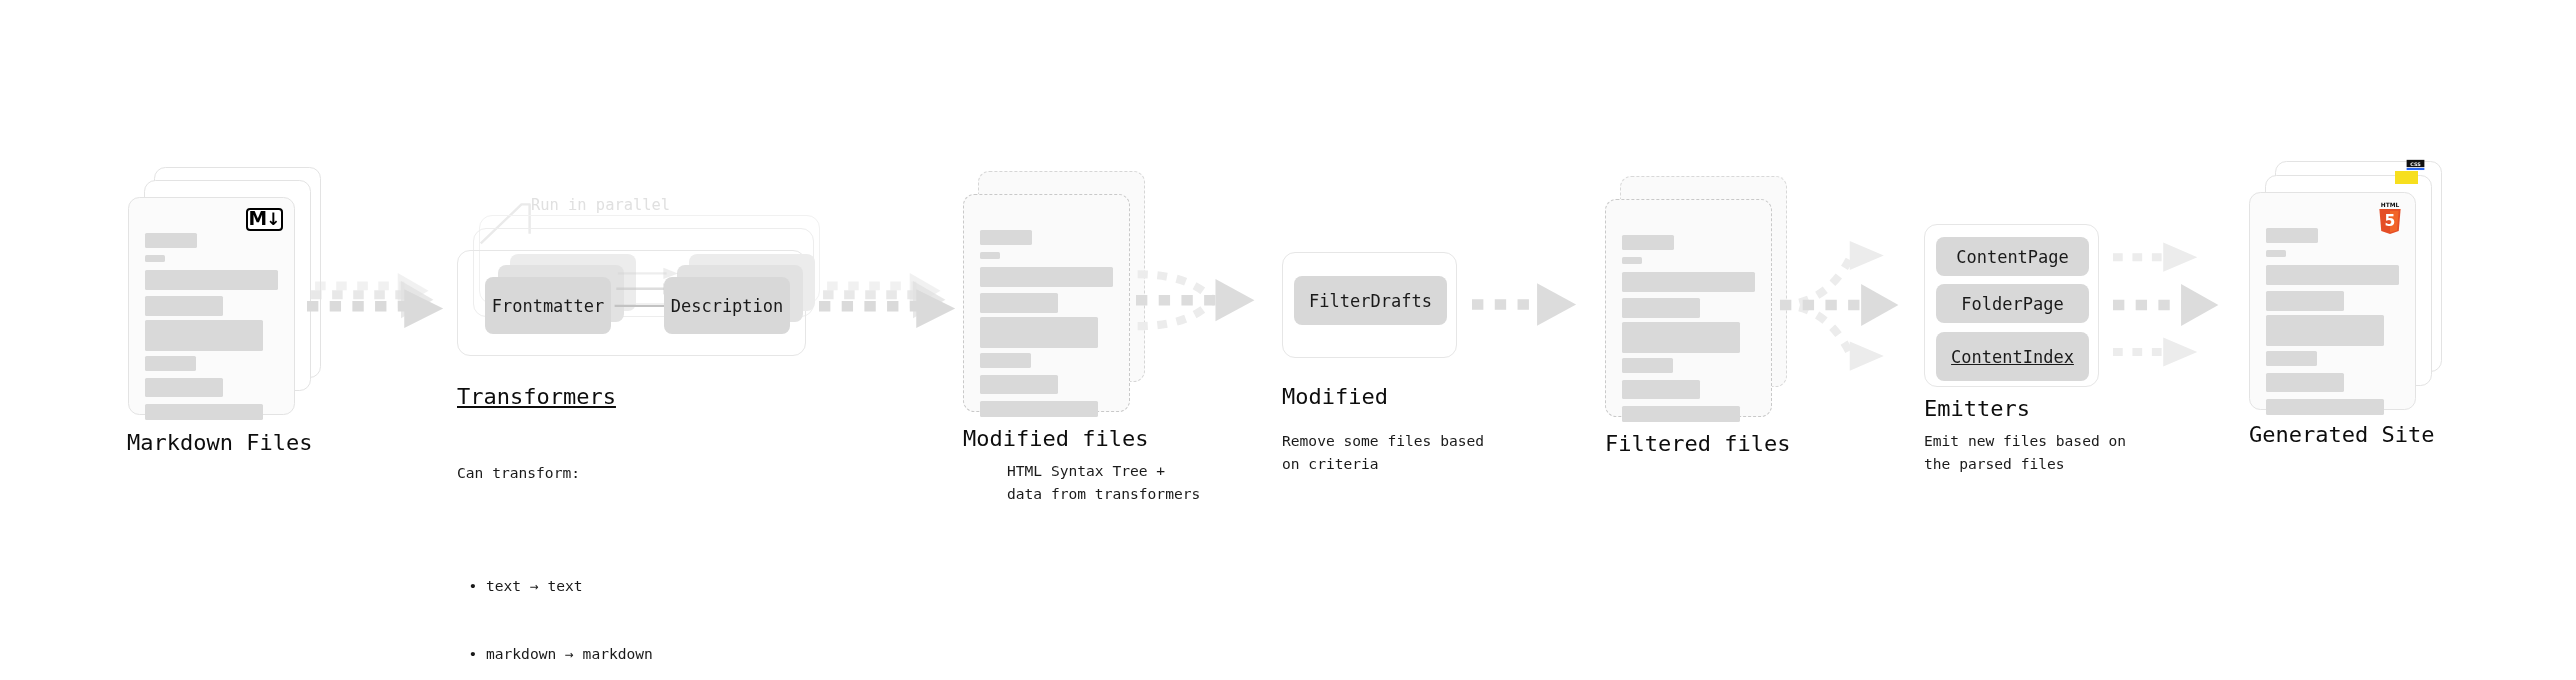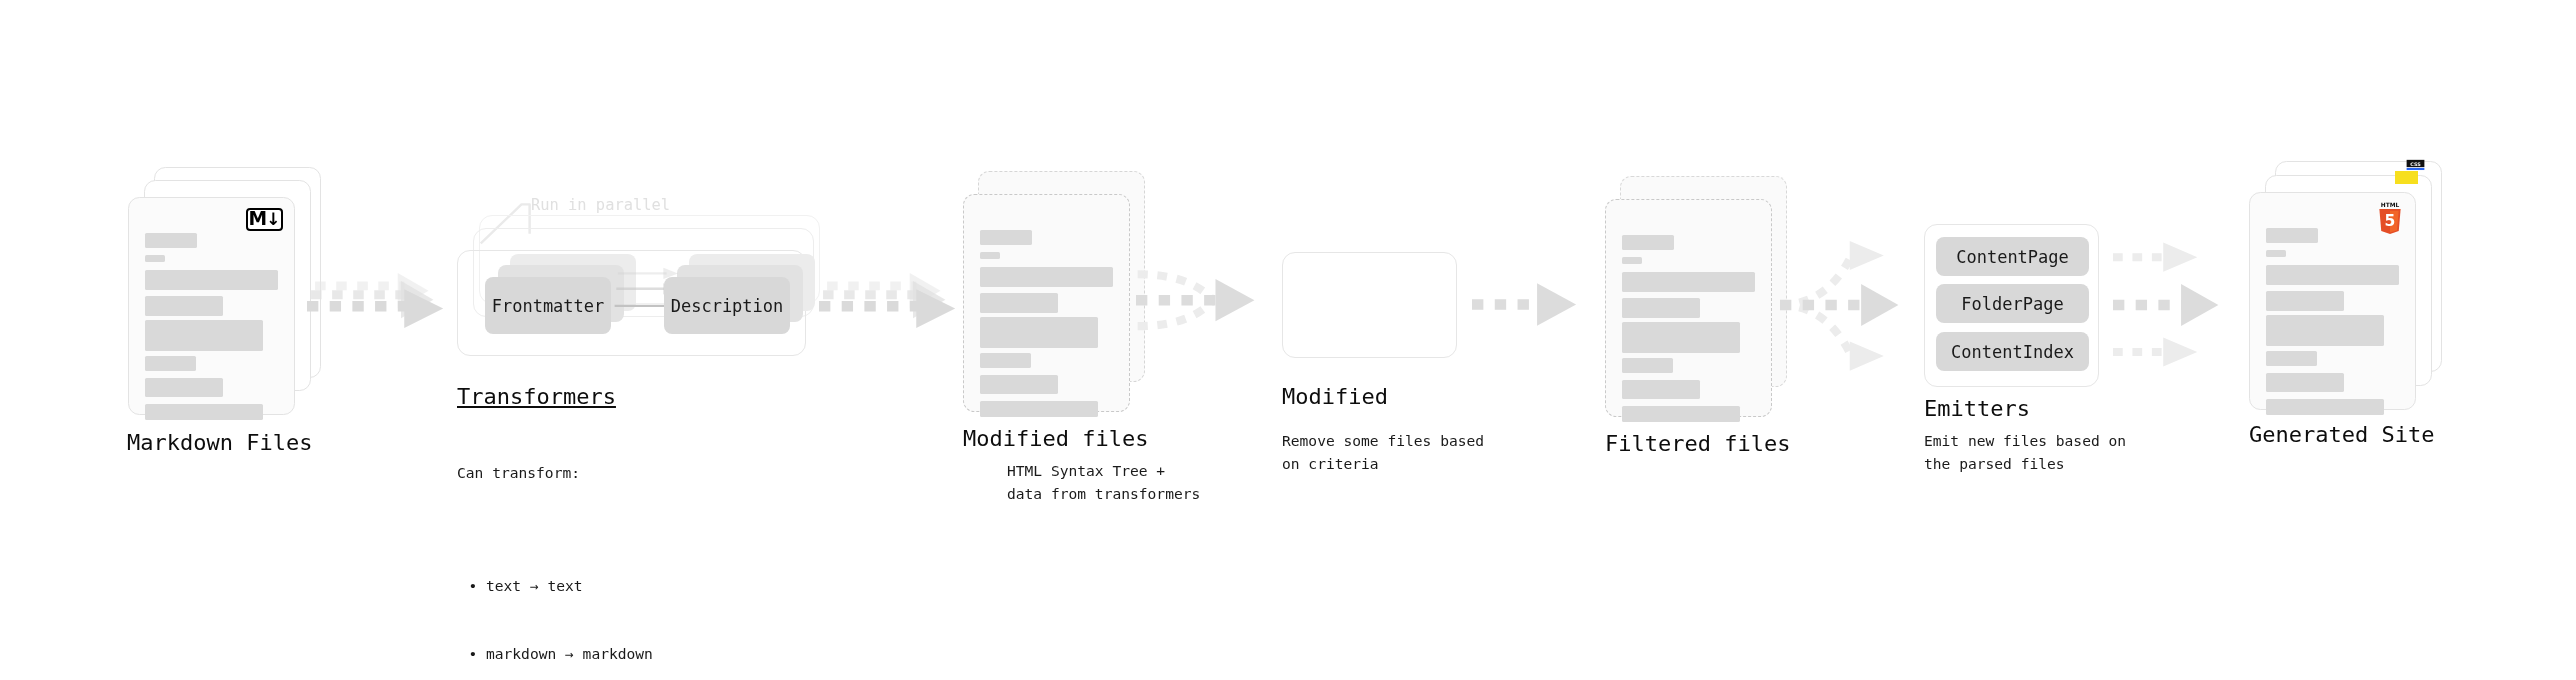--- a/index.html
+++ b/index.html
@@ -194,20 +194,23 @@
   <svg class="abs" style="left:1136px;top:252px;width:146px;height:98px;" viewBox="0 0 180 120">
     <g fill="none" stroke-linecap="butt">
       <path d="M2 27 Q66 27 94 58" stroke="#ececec" stroke-width="10" stroke-dasharray="12 12"></path>
       <path d="M2 91 Q66 91 94 60" stroke="#ececec" stroke-width="10" stroke-dasharray="12 12"></path>
       <line x1="0" y1="59" x2="104" y2="59" stroke="#dcdcdc" stroke-width="13" stroke-dasharray="14 14"></line>
     </g>
     <polygon points="98,33 146,59 98,85" fill="#dcdcdc"></polygon>
   </svg>
 
   <div class="gbox abs" style="left:1282px;top:252px;width:175px;height:106px;"></div>
+  <div class="chip abs" style="left:1294px;top:276px;width:153px;height:49px;">
+    <span>FilterDrafts</span>
+  </div>
   <div class="title" style="left:1282px;top:384px;">Modified</div>
   <div class="sub" style="left:1282px;top:430px;">Remove some files based
 on criteria</div>
 
   <svg class="abs" style="left:1472px;top:276px;width:122px;height:57px;" viewBox="0 0 150 70">
     <line x1="0" y1="35" x2="86" y2="35" stroke="#dcdcdc" stroke-width="13" stroke-dasharray="14 14" fill="none"></line>
     <polygon points="80,9 128,35 80,61" fill="#dcdcdc"></polygon>
   </svg>
 
   <div class="doc-stack">
@@ -236,21 +239,21 @@
     <polygon points="100,59 146,85 100,111" fill="#dcdcdc"></polygon>
   </svg>
 
   <div class="gbox abs" style="left:1924px;top:224px;width:175px;height:163px;"></div>
   <div class="chip abs" style="left:1936px;top:237px;width:153px;height:39px;">
     <span>ContentPage</span>
   </div>
   <div class="chip abs" style="left:1936px;top:284px;width:153px;height:39px;">
     <span>FolderPage</span>
   </div>
-  <div class="chip abs" style="left:1936px;top:332px;width:153px;height:39px;">
+  <div class="chip abs" style="left:1936px;top:332px;width:153px;height:49px;text-decoration:underline;">
     <span>ContentIndex</span>
   </div>
   <div class="title" style="left:1924px;top:396px;">Emitters</div>
   <div class="sub" style="left:1924px;top:430px;">Emit new files based on
 the parsed files</div>
 
   <svg class="abs" style="left:2113px;top:228px;width:154px;height:154px;" viewBox="0 0 190 190">
     <g fill="none">
       <line x1="0" y1="36" x2="66" y2="36" stroke="#ececec" stroke-width="10" stroke-dasharray="12 12"></line>
       <line x1="0" y1="95" x2="88" y2="95" stroke="#dcdcdc" stroke-width="13" stroke-dasharray="14 14"></line>

